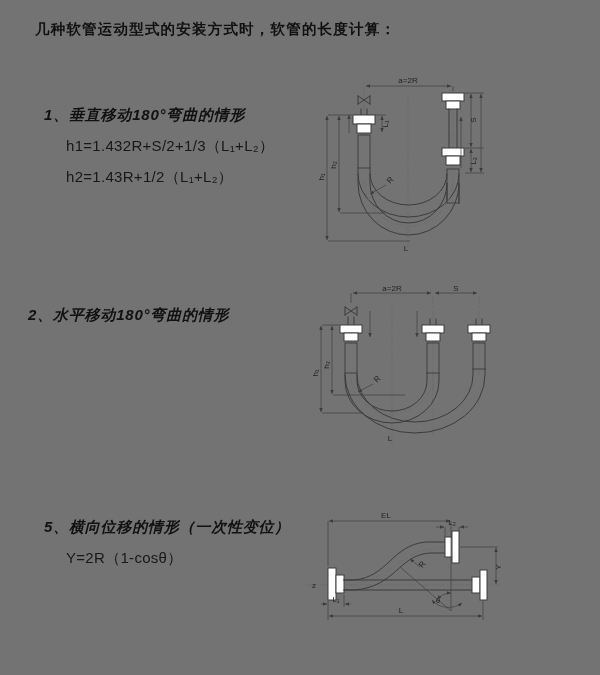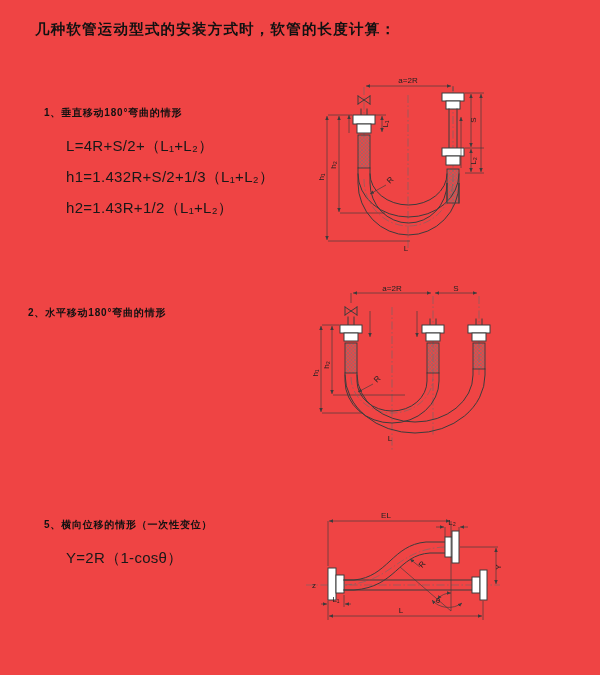--- a/index.html
+++ b/index.html
@@ -1,40 +1,39 @@
 <!DOCTYPE html>
 <html><head>
 <meta charset="utf-8">
 <style>
   html,body{margin:0;padding:0;background:#ffffff;}
-  .page{position:relative;width:600px;height:675px;background:#ef4444;overflow:hidden;
+  .page{position:relative;width:600px;height:675px;background:#737373;overflow:hidden;
         font-family:"Liberation Sans","DejaVu Sans",sans-serif;color:#151515;}
   .doc-title{position:absolute;left:35px;top:20px;font-size:14.5px;font-weight:bold;
              letter-spacing:1.2px;color:#111;white-space:nowrap;}
-  .sec-h{position:absolute;font-size:10px;font-weight:bold;letter-spacing:0.8px;color:#111;white-space:nowrap;}
+  .sec-h{position:absolute;font-size:15px;font-weight:bold;letter-spacing:0.8px;color:#111;white-space:nowrap;font-style:italic;}
   .formulas{position:absolute;font-size:15px;letter-spacing:0.3px;color:#181818;}
   .formulas .f{height:31px;line-height:31px;white-space:nowrap;}
   svg.diag{position:absolute;}
   .dl{stroke:#3c3c3c;stroke-width:1;fill:none;stroke-linecap:square;}
   .fit{stroke:#3c3c3c;stroke-width:1;fill:#ffffff;}
   .dim{stroke:#3c3c3c;stroke-width:0.65;fill:none;}
   .cl{stroke:#6a6a6a;stroke-width:0.6;fill:none;stroke-dasharray:8 2.5 1.5 2.5;}
   .braid{stroke:#3c3c3c;stroke-width:0.9;}
   text.lab{fill:#222;font-size:8px;font-family:"Liberation Sans","DejaVu Sans",sans-serif;}
 </style>
 </head>
 <body>
 
 <div class="page">
 
   <div class="doc-title">几种软管运动型式的安装方式时，软管的长度计算：</div>
 
   <div class="sec-h" style="left:44px;top:106px">1、垂直移动180°弯曲的情形</div>
   <div class="formulas" style="left:66px;top:130px">
-    <div class="f">L=4R+S/2+（L₁+L₂）</div>
     <div class="f">h1=1.432R+S/2+1/3（L₁+L₂）</div>
     <div class="f">h2=1.43R+1/2（L₁+L₂）</div>
   </div>
 
   <div class="sec-h" style="left:28px;top:306px">2、水平移动180°弯曲的情形</div>
 
   <div class="sec-h" style="left:44px;top:518px">5、横向位移的情形（一次性变位）</div>
   <div class="formulas" style="left:66px;top:542px">
     <div class="f">Y=2R（1-cosθ）</div>
   </div>

